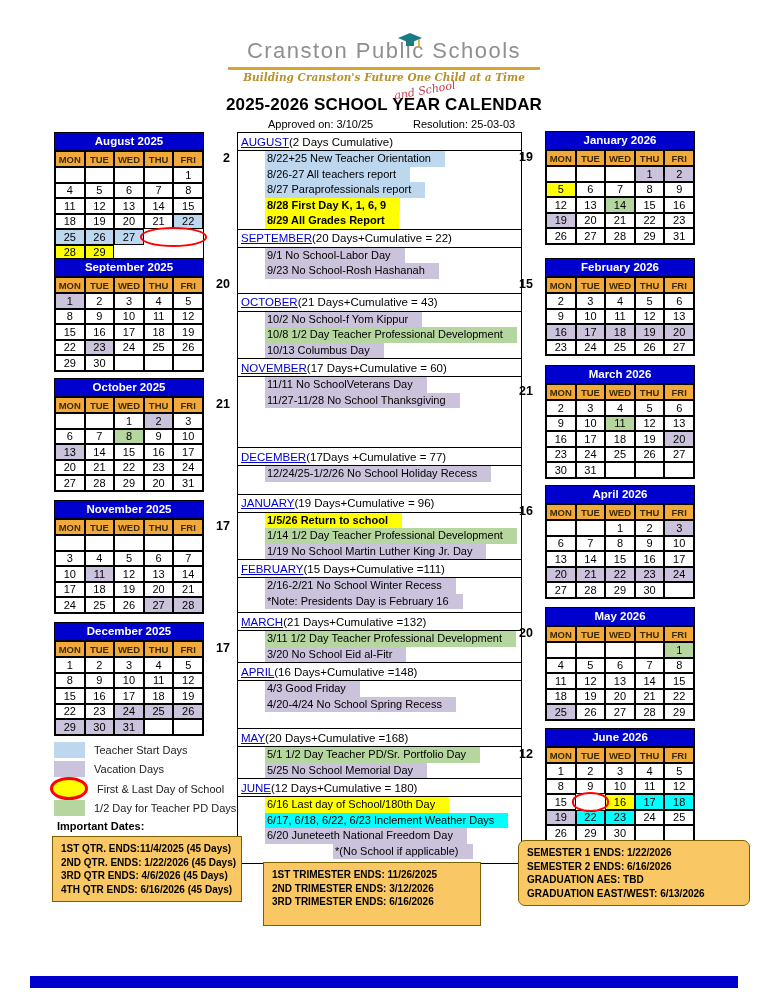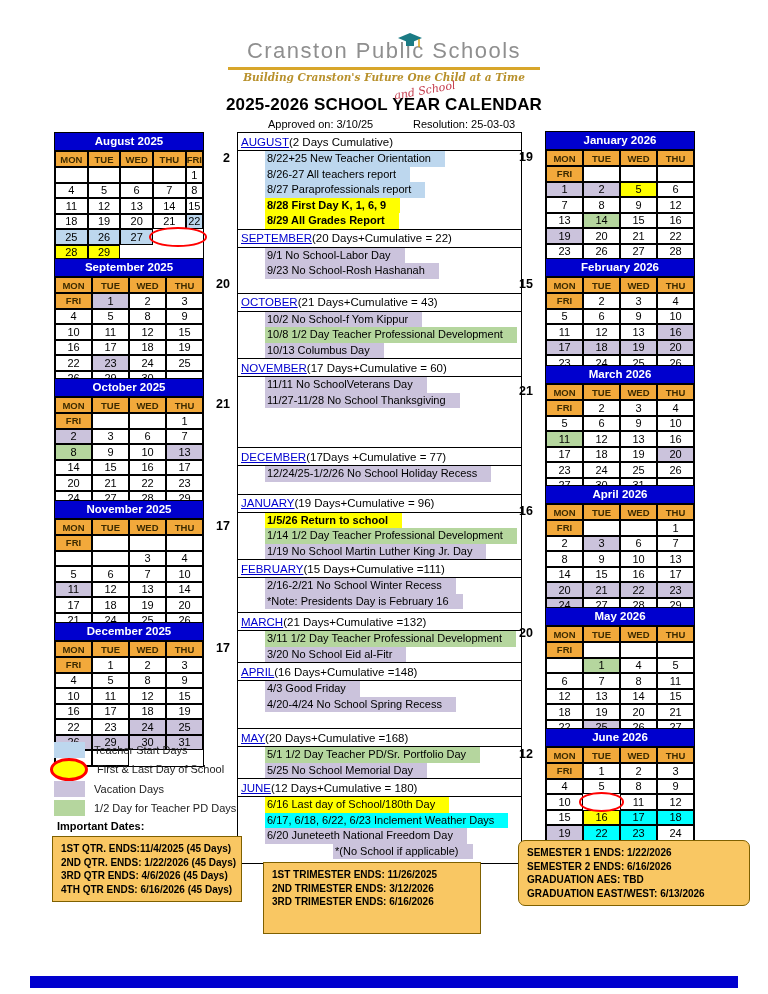--- a/index.html
+++ b/index.html
@@ -20,21 +20,21 @@
   .cap{position:absolute;left:398px;top:33px;z-index:2;}
   .title{position:absolute;top:95px;left:0;width:100%;text-align:center;
          font-weight:bold;font-size:17px;letter-spacing:.2px;}
   .approved{position:absolute;top:118px;left:268px;font-size:11px;}
   .resolution{position:absolute;top:118px;left:413px;font-size:11px;}
 
   
   .cal{position:absolute;width:150px;}
   .cal-title{background:var(--blue);color:#fff;font-weight:bold;font-size:11.5px;
              text-align:center;height:17px;line-height:17px;border:1.5px solid #000;border-bottom:none;}
-  .cal-grid{display:grid;grid-template-columns:repeat(4,1fr);grid-template-rows:16px;
+  .cal-grid{display:grid;grid-template-columns:repeat(5,1fr);grid-template-rows:16px;
             grid-auto-rows:15.5px;border:1.5px solid #000;position:relative;background:#fff;}
   .dow{background:var(--gold);font-weight:bold;font-size:9.5px;color:#3d2b00;
        display:flex;align-items:center;justify-content:center;border:.5px solid #000;}
   .cell{font-size:11px;display:flex;align-items:center;justify-content:center;
         border:.5px solid #000;background:#fff;}
   .tb{background:var(--tb) !important;}
   .vac{background:var(--vac) !important;}
   .pd{background:var(--pd) !important;}
   .yel{background:var(--yel) !important;}
   .cyan{background:var(--cyan) !important;}
@@ -62,21 +62,21 @@
   .lsw{width:31px;height:16px;margin-left:4px;margin-right:9px;flex:none;}
   .lsw.ellipse-sw{width:32px;height:17px;border:3px solid var(--red);border-radius:50%;
                   background:var(--yel);margin-left:0;}
   .llabel{font-size:11px;color:#222;}
 
   
   .imp-head{position:absolute;left:57px;top:820px;font-weight:bold;font-size:11px;}
   .obox{position:absolute;background:var(--orange);border:1.5px solid #7F6000;
         padding:5px 8px;font-weight:bold;font-size:10px;line-height:13.5px;white-space:nowrap;}
   #qbox{left:52px;top:836px;width:172px;}
-  #tbox{left:263px;top:862px;width:200px;padding-bottom:24px;}
+  #tbox{left:263px;top:862px;width:200px;padding-bottom:16px;}
   #sbox{left:518px;top:840px;width:214px;border-radius:7px;}
   .bottom-bar{position:absolute;left:30px;top:976px;width:708px;height:12px;background:var(--blue);}
 </style>
 </head>
 <body>
 
 <div class="page">
 
   <div class="logo-name">Cranston Public Schools</div>
   <svg class="cap" width="24" height="17" viewBox="0 0 24 17">
@@ -588,26 +588,26 @@
       </div>
       <div class="cal-count">12</div>
     </div>
 
   <div class="legend">
       <div class="lrow">
         <span class="lsw tb"></span>
         <span class="llabel">Teacher Start Days</span>
       </div>
       <div class="lrow">
+        <span class="lsw vac"></span>
+        <span class="llabel">Vacation Days</span>
+      </div>
+      <div class="lrow">
         <span class="lsw ellipse-sw"></span>
         <span class="llabel">First &amp; Last Day of School</span>
-      </div>
-      <div class="lrow">
-        <span class="lsw vac"></span>
-        <span class="llabel">Vacation Days</span>
       </div>
       <div class="lrow">
         <span class="lsw pd"></span>
         <span class="llabel">1/2 Day for Teacher PD Days</span>
       </div>
     </div>
 
   <div class="imp-head">Important Dates:</div>
   <div class="obox" id="qbox">
       <div>1ST QTR. ENDS:11/4/2025 (45 Days)</div>

